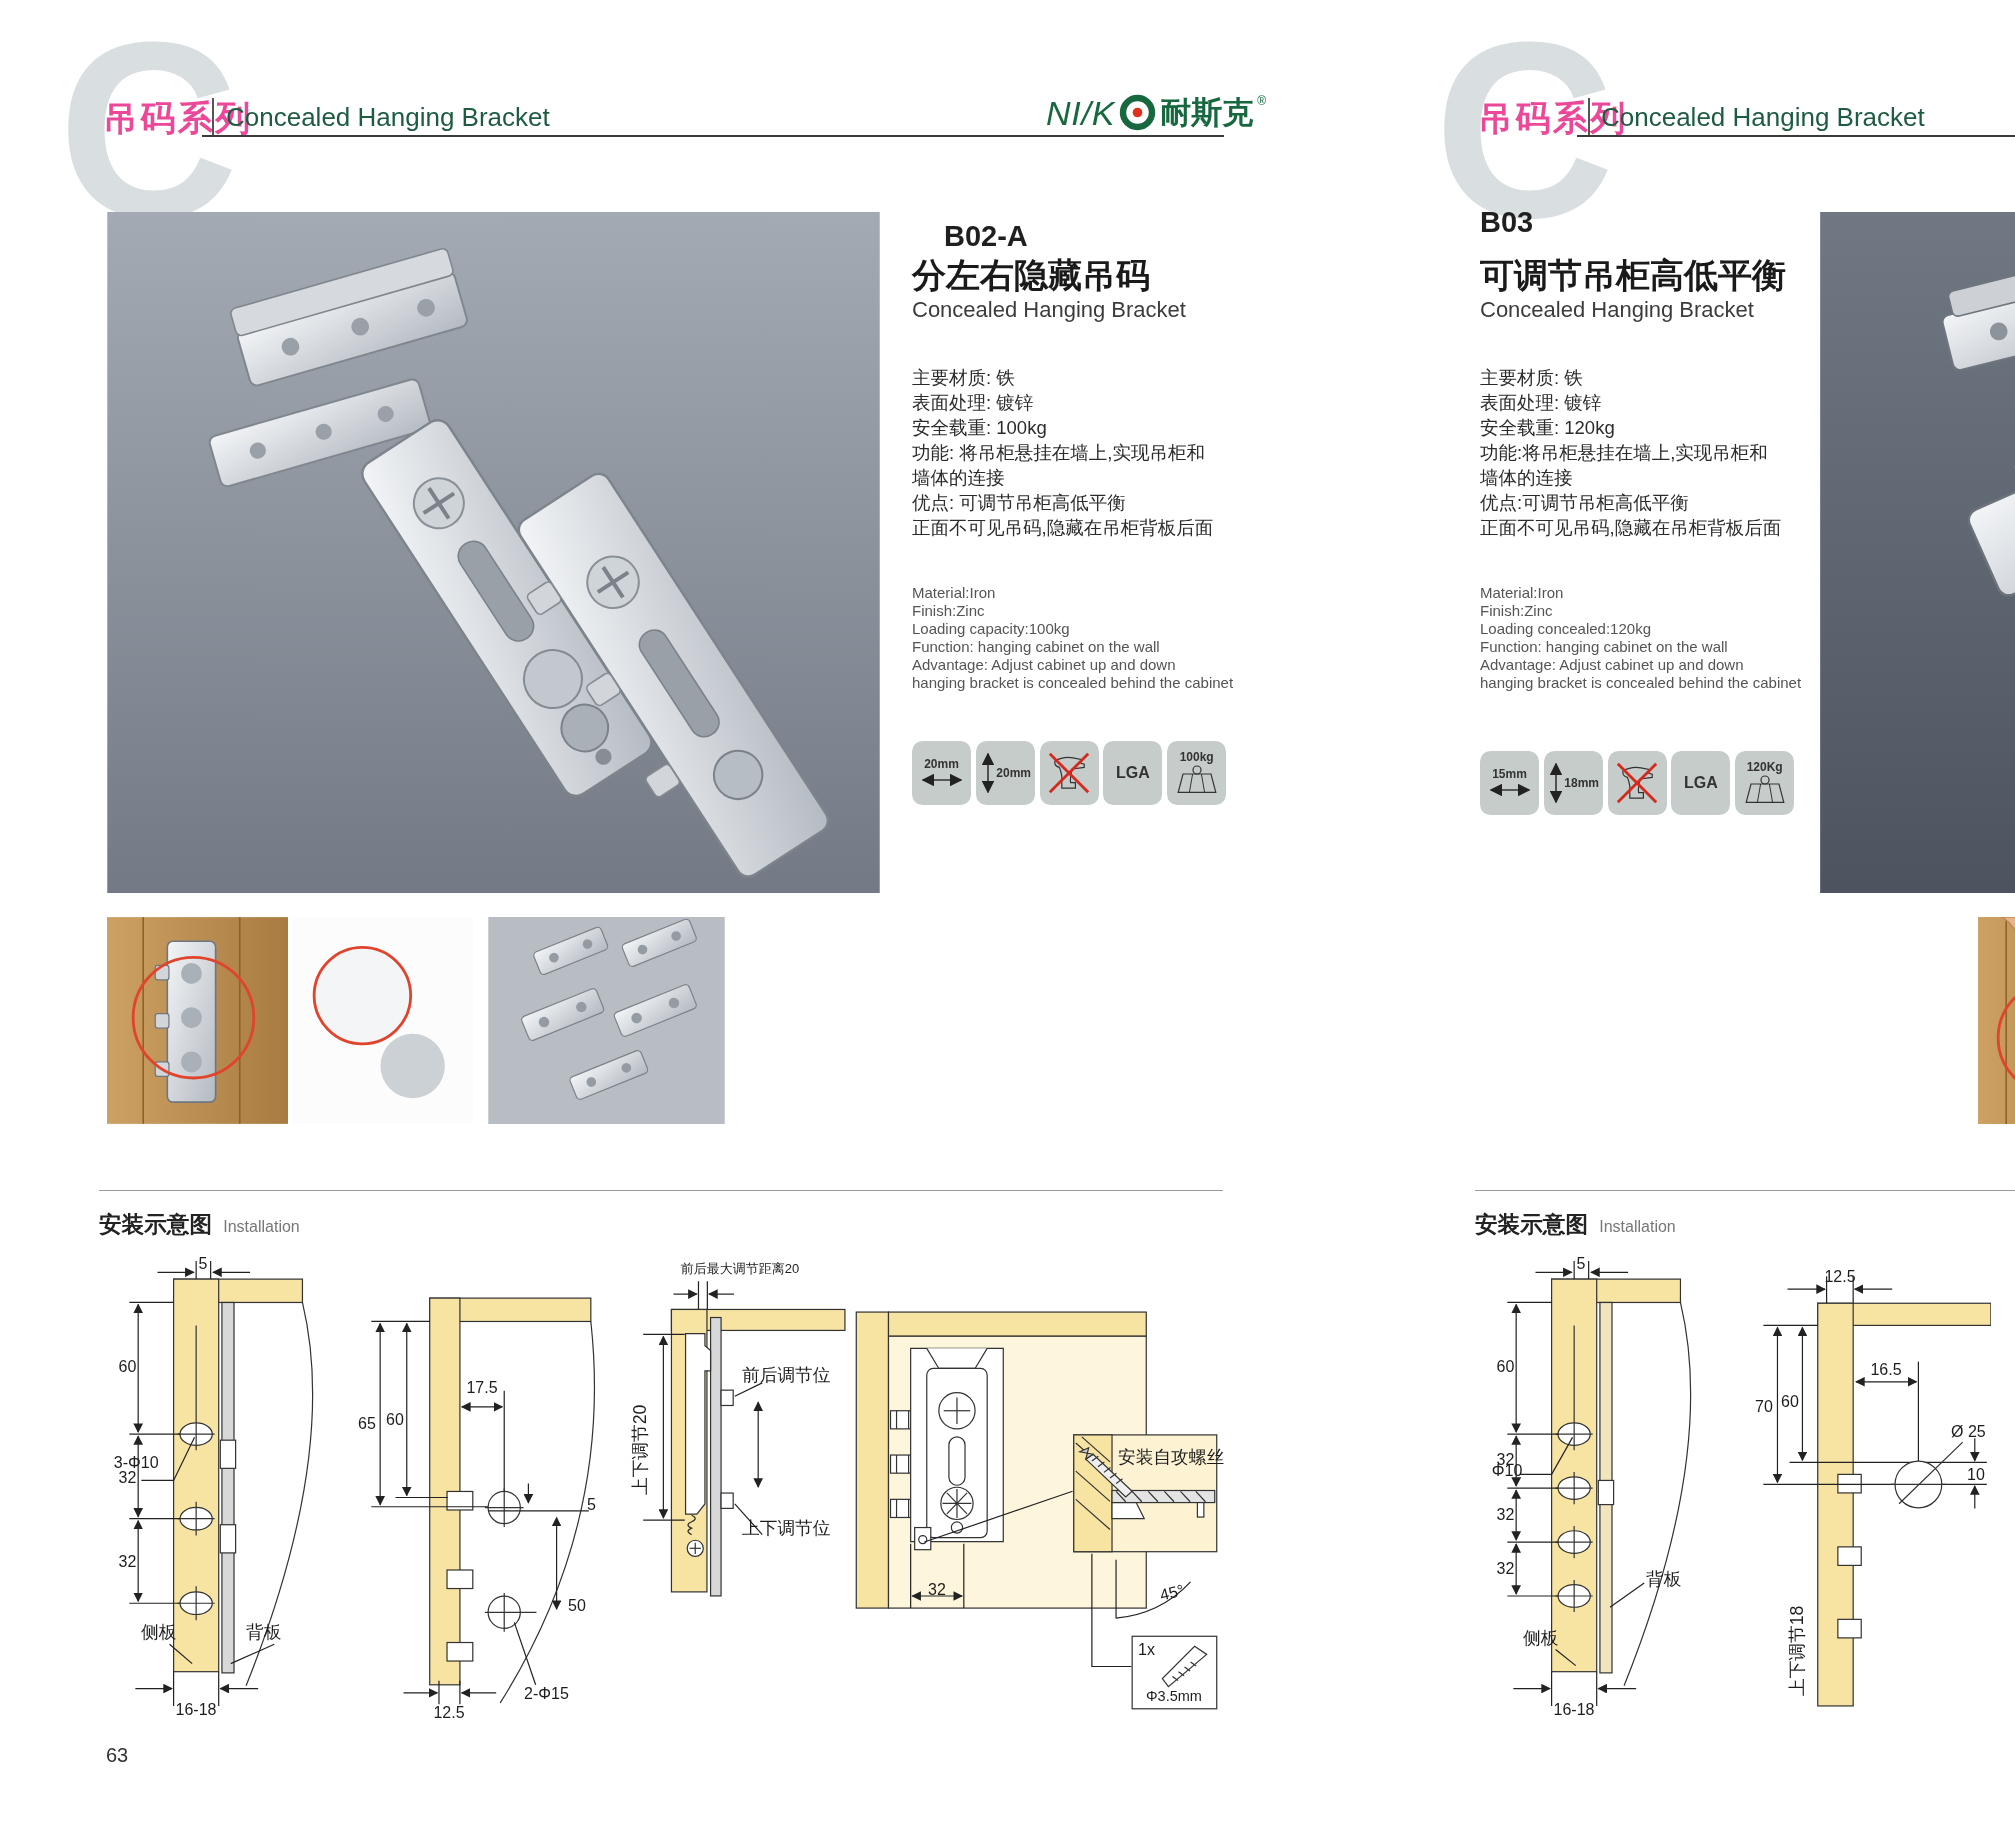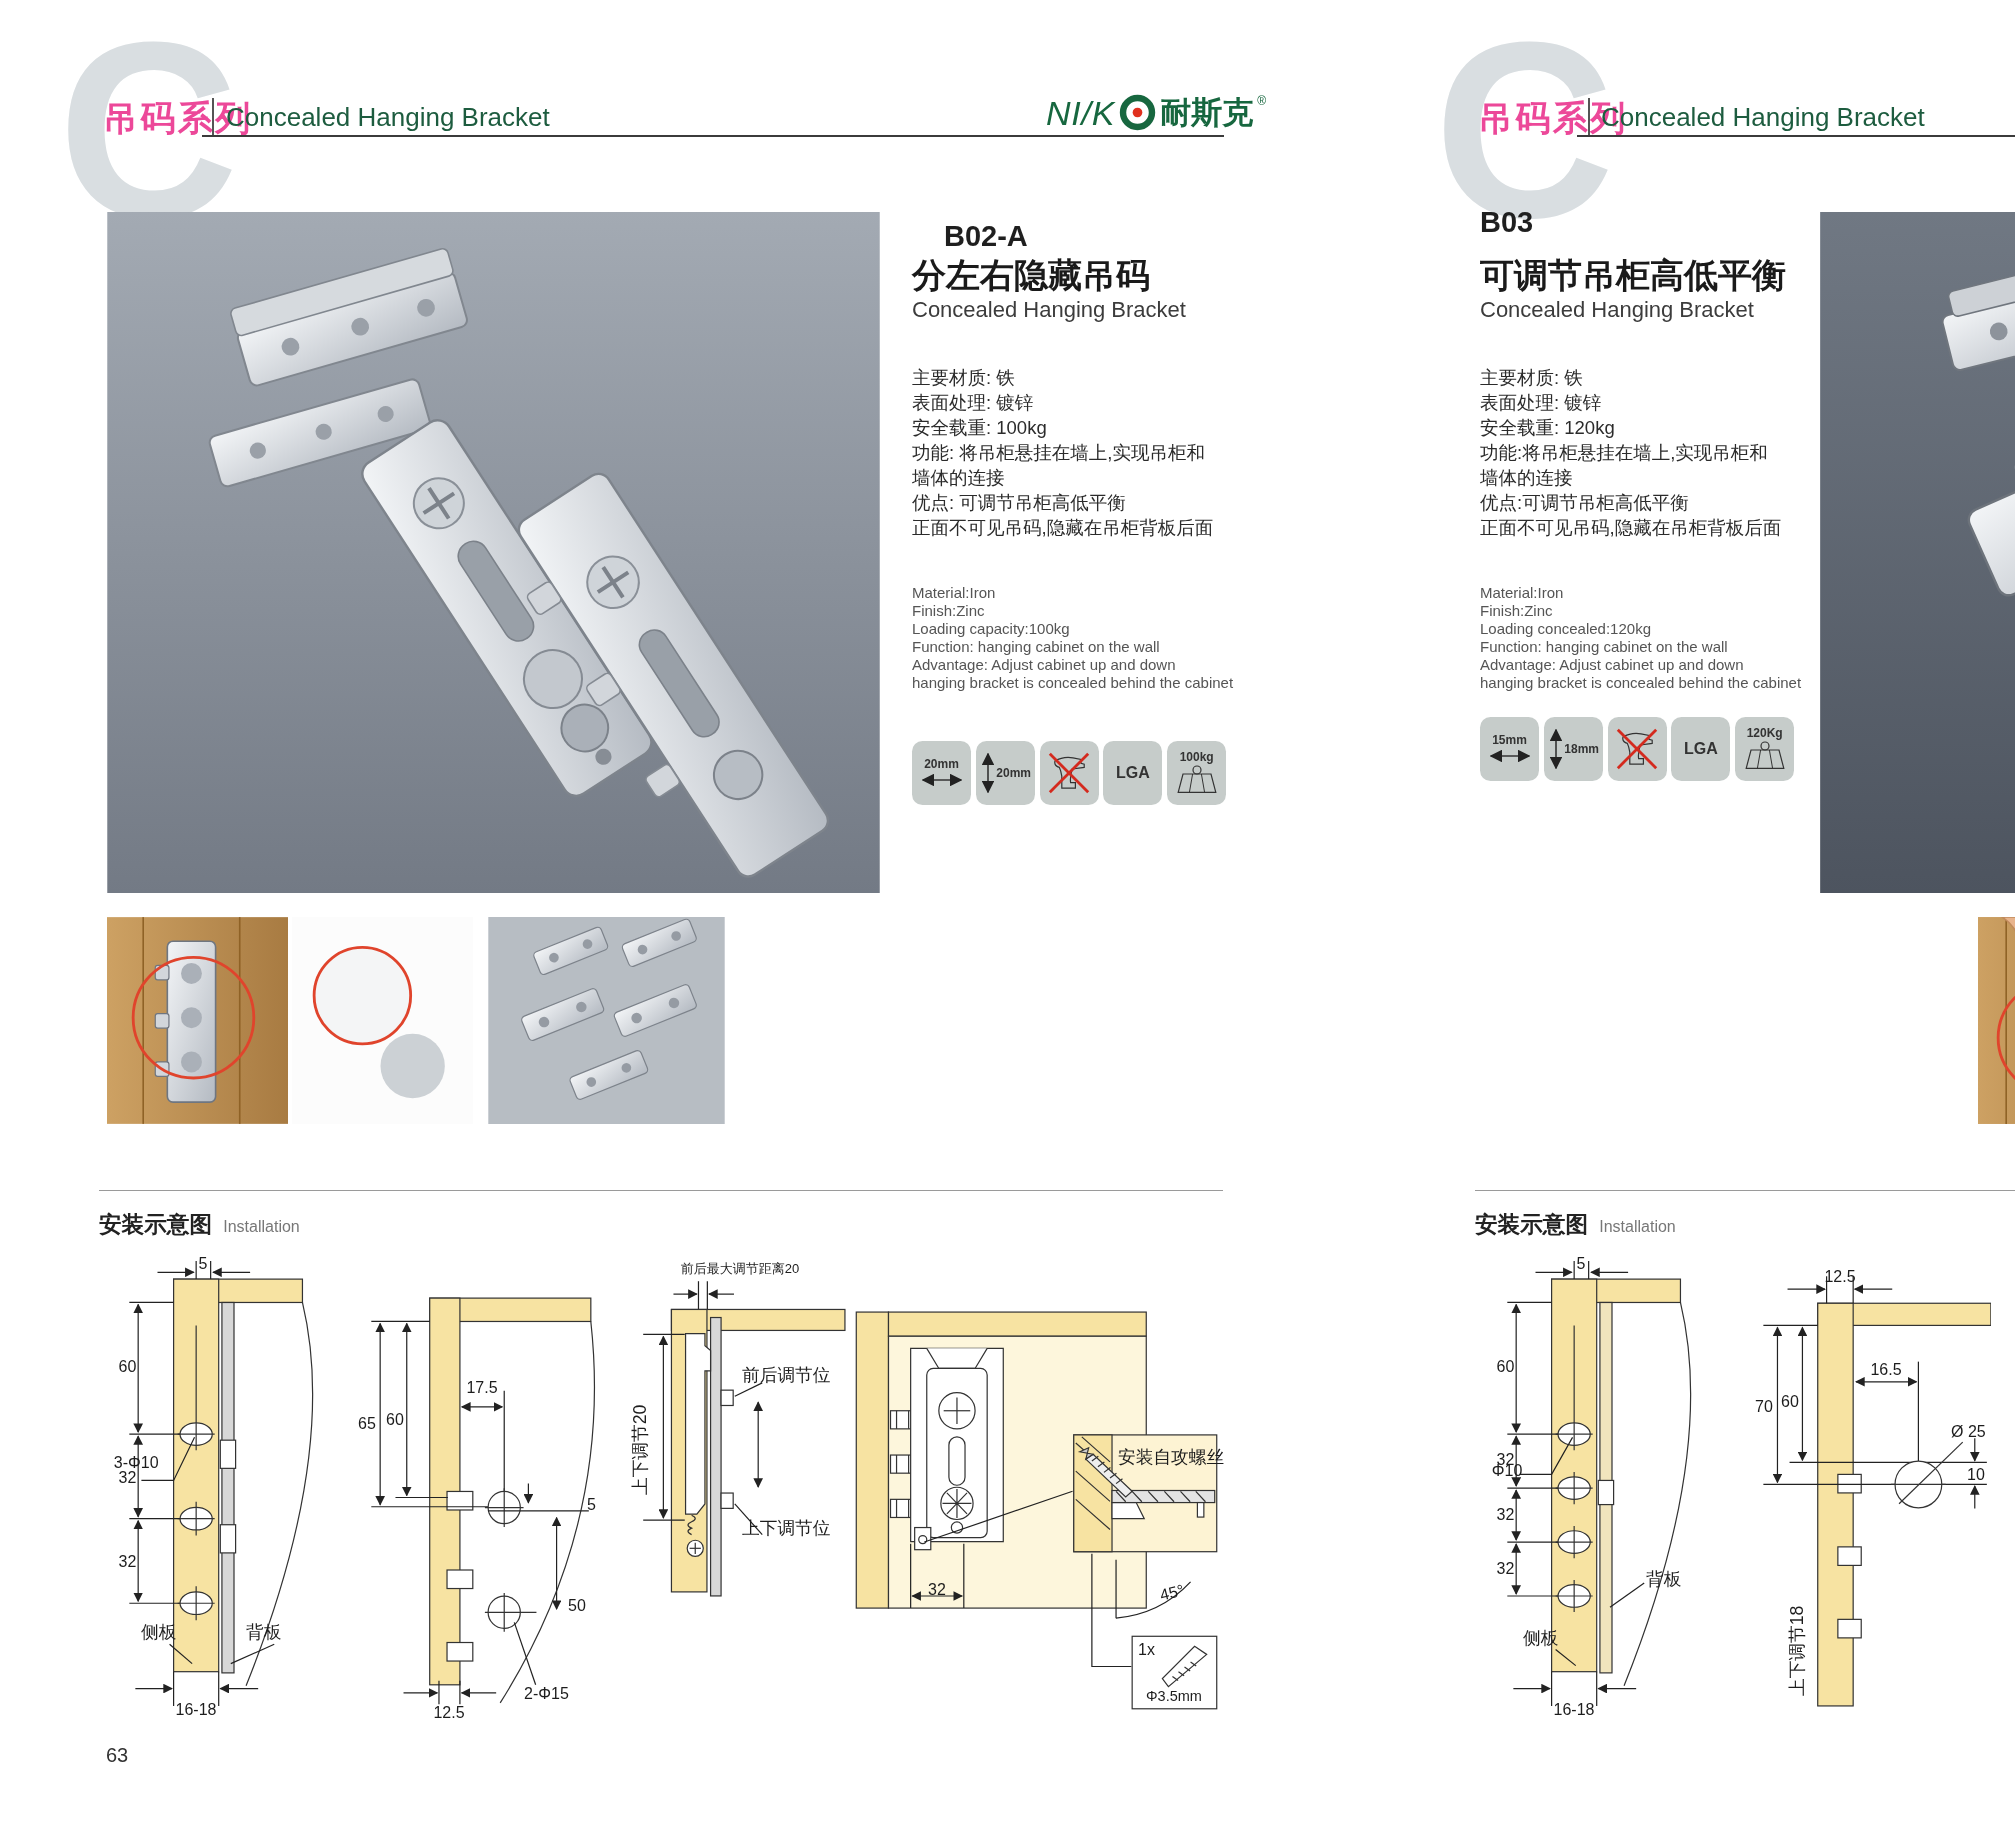--- a/index.html
+++ b/index.html
@@ -239,21 +239,21 @@
   </div>
   <div class="spec-en" style="left:1480px;top:584px;">
     <div>Material:Iron</div>
     <div>Finish:Zinc</div>
     <div>Loading concealed:120kg</div>
     <div>Function: hanging cabinet on the wall</div>
     <div>Advantage: Adjust cabinet up and down</div>
     <div>hanging bracket is concealed behind the cabinet</div>
   </div>
 
-  <div class="badges" style="left:1480px;top:717px;">
+  <div class="badges" style="left:1480px;top:751px;">
     <div class="badge">
       <span class="blabel">15mm</span>
       <span><svg width="48" height="16" viewBox="0 0 120 40">
             <line x1="12" y1="20" x2="108" y2="20" stroke="#333" stroke-width="4" marker-start="url(#ae)" marker-end="url(#ae)"></line>
           </svg></span>
     </div>
     <div class="badge row">
       <span><svg width="16" height="48" viewBox="0 0 40 120">
             <line x1="20" y1="12" x2="20" y2="108" stroke="#333" stroke-width="4" marker-start="url(#ae)" marker-end="url(#ae)"></line>
           </svg></span>

